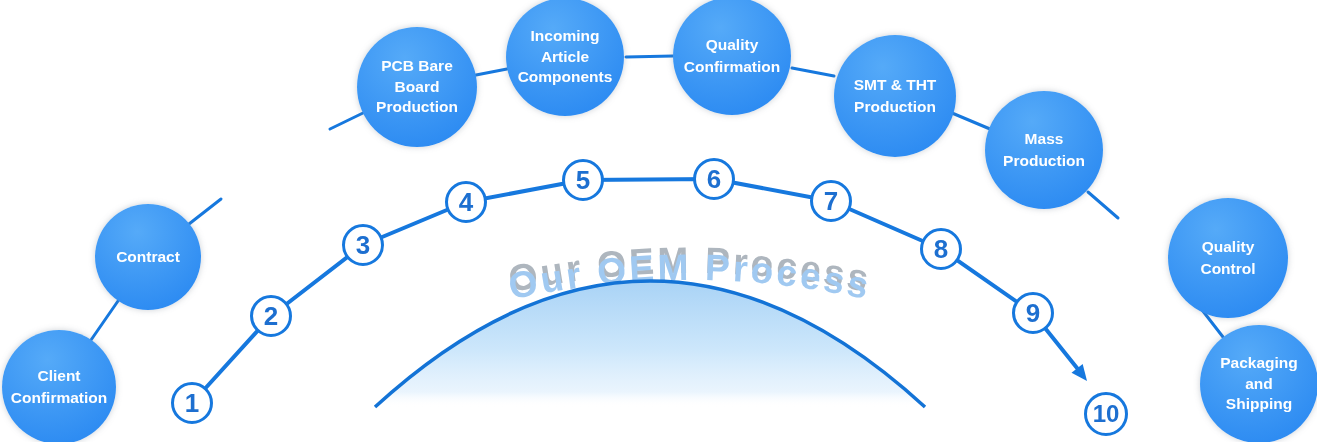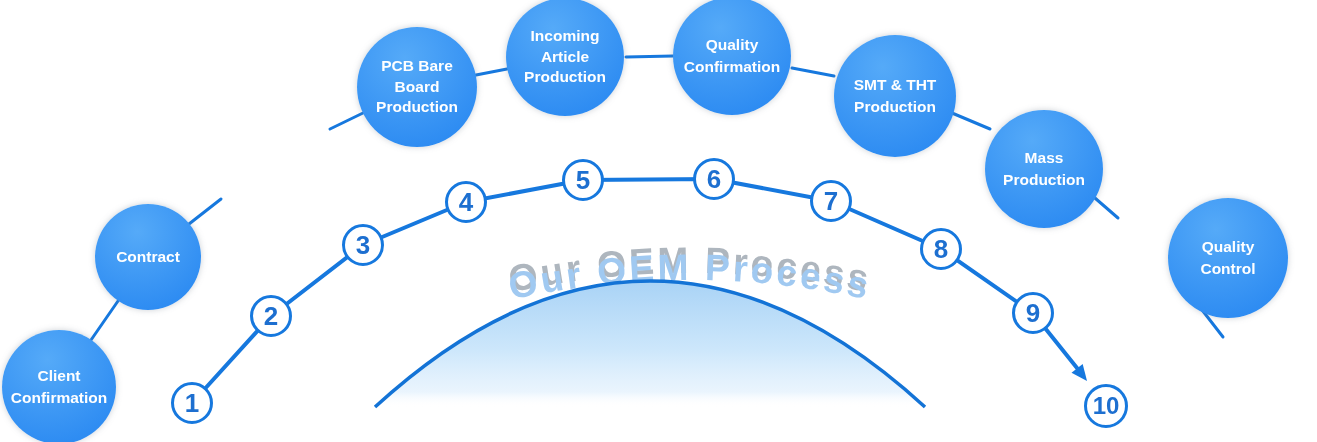--- a/index.html
+++ b/index.html
@@ -26,21 +26,21 @@
     background:radial-gradient(circle at 40% 26%, var(--node-light,#55aaf8), var(--node-dark,#2e8cf2) 78%);
     box-shadow:0 0 6px rgba(110,120,135,.35);
   }
   .b1{left:2px;   top:330px; width:114px;height:114px;}
   .b2{left:95px;  top:204px; width:106px;height:106px;}
   .b3{left:210px; top:97px;  width:122px;height:122px;}
   .b4{left:357px; top:27px;  width:120px;height:120px; line-height:1.35;justify-content:center;}
   .b5{left:506px; top:-2px;  width:118px;height:118px; line-height:1.35;}
   .b6{left:673px; top:-3px;  width:118px;height:118px;}
   .b7{left:834px; top:35px;  width:122px;height:122px;}
-  .b8{left:985px; top:110px;  width:118px;height:118px;justify-content:center;}
+  .b8{left:985px; top:91px;  width:118px;height:118px;justify-content:center;}
   .b9{left:1168px;top:198px; width:120px;height:120px;}
   .b10{left:1200px;top:325px;width:118px;height:118px; line-height:1.35;}
 
   
   .badge{
     position:absolute;
     width:42px;height:42px;
     box-sizing:border-box;
     border-radius:50%;
     background:#ffffff;
@@ -51,21 +51,21 @@
   }
   .n1{left:171px;top:382px;}
   .n2{left:250px;top:295px;}
   .n3{left:342px;top:224px;}
   .n4{left:445px;top:181px;}
   .n5{left:562px;top:159px;}
   .n6{left:693px;top:158px;}
   .n7{left:810px;top:180px;}
   .n8{left:920px;top:228px;}
   .n9{left:1012px;top:292px;}
-  .n10{left:1084px;top:384px;width:44px;height:44px;font-size:24px;}
+  .n10{left:1084px;top:392px;width:44px;height:44px;font-size:24px;}
 
   .curved-title{
     font-size:37px;
     font-weight:bold;
     letter-spacing:3px;
   }
 </style>
 </head>
 <body>
 
@@ -110,29 +110,32 @@
   </svg>
 
   <div class="bubble b1"><span>Client
 Confirmation</span></div>
   <div class="bubble b2"><span>Contract</span></div>
   <div class="bubble b4"><span>PCB Bare
 Board
 Production</span></div>
   <div class="bubble b5"><span>Incoming
 Article
-Production</span></div>
+Components</span></div>
   <div class="bubble b6"><span>Quality
 Confirmation</span></div>
   <div class="bubble b7"><span>SMT &amp; THT
 Production</span></div>
   <div class="bubble b8"><span>Mass
 Production</span></div>
   <div class="bubble b9"><span>Quality
 Control</span></div>
+  <div class="bubble b10"><span>Packaging
+and
+Shipping</span></div>
 
   <div class="badge n1">1</div>
   <div class="badge n2">2</div>
   <div class="badge n3">3</div>
   <div class="badge n4">4</div>
   <div class="badge n5">5</div>
   <div class="badge n6">6</div>
   <div class="badge n7">7</div>
   <div class="badge n8">8</div>
   <div class="badge n9">9</div>

